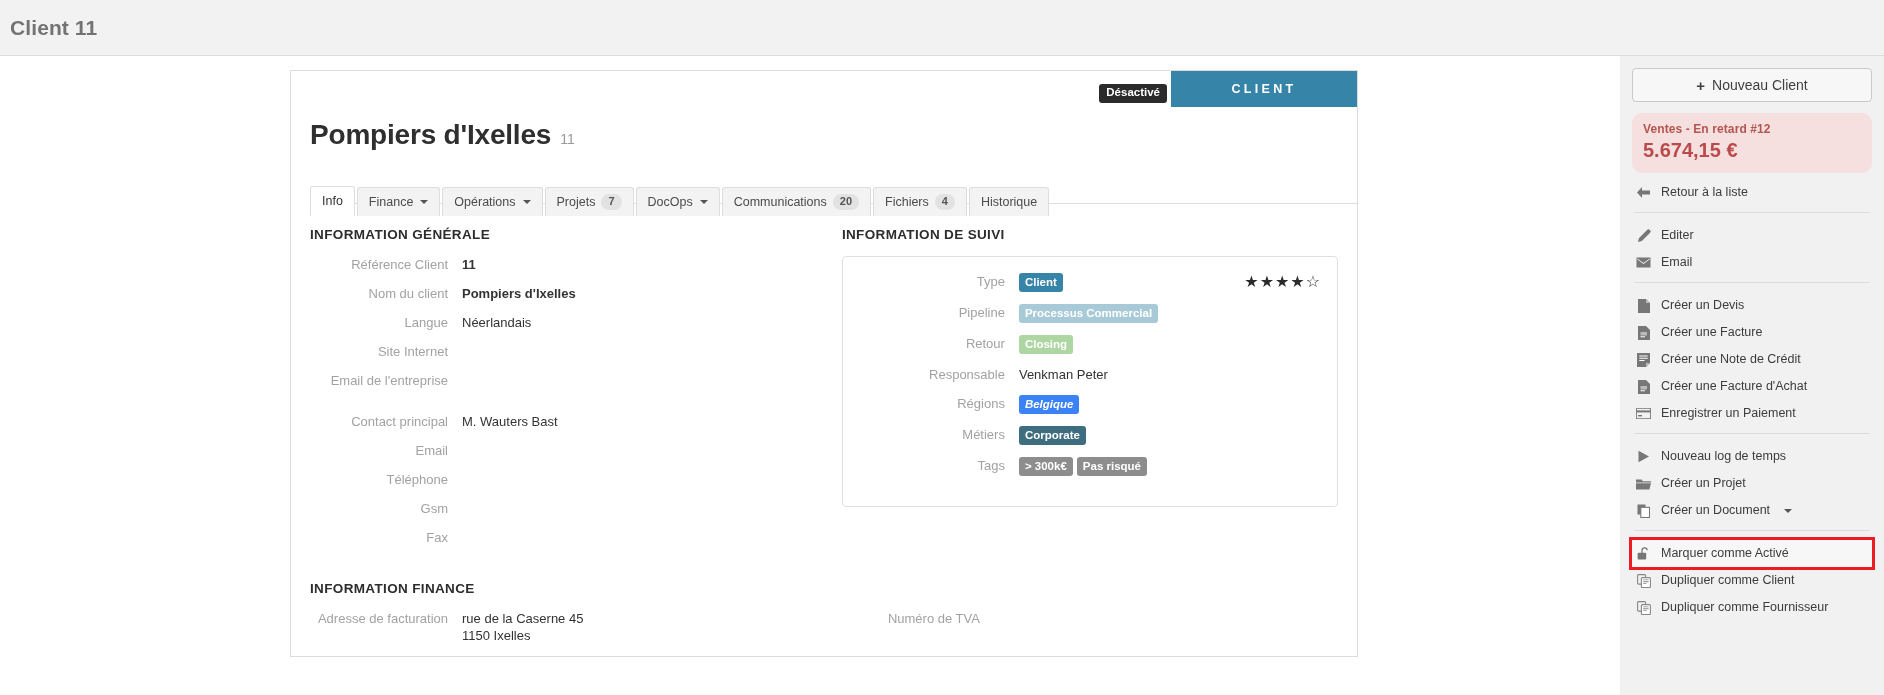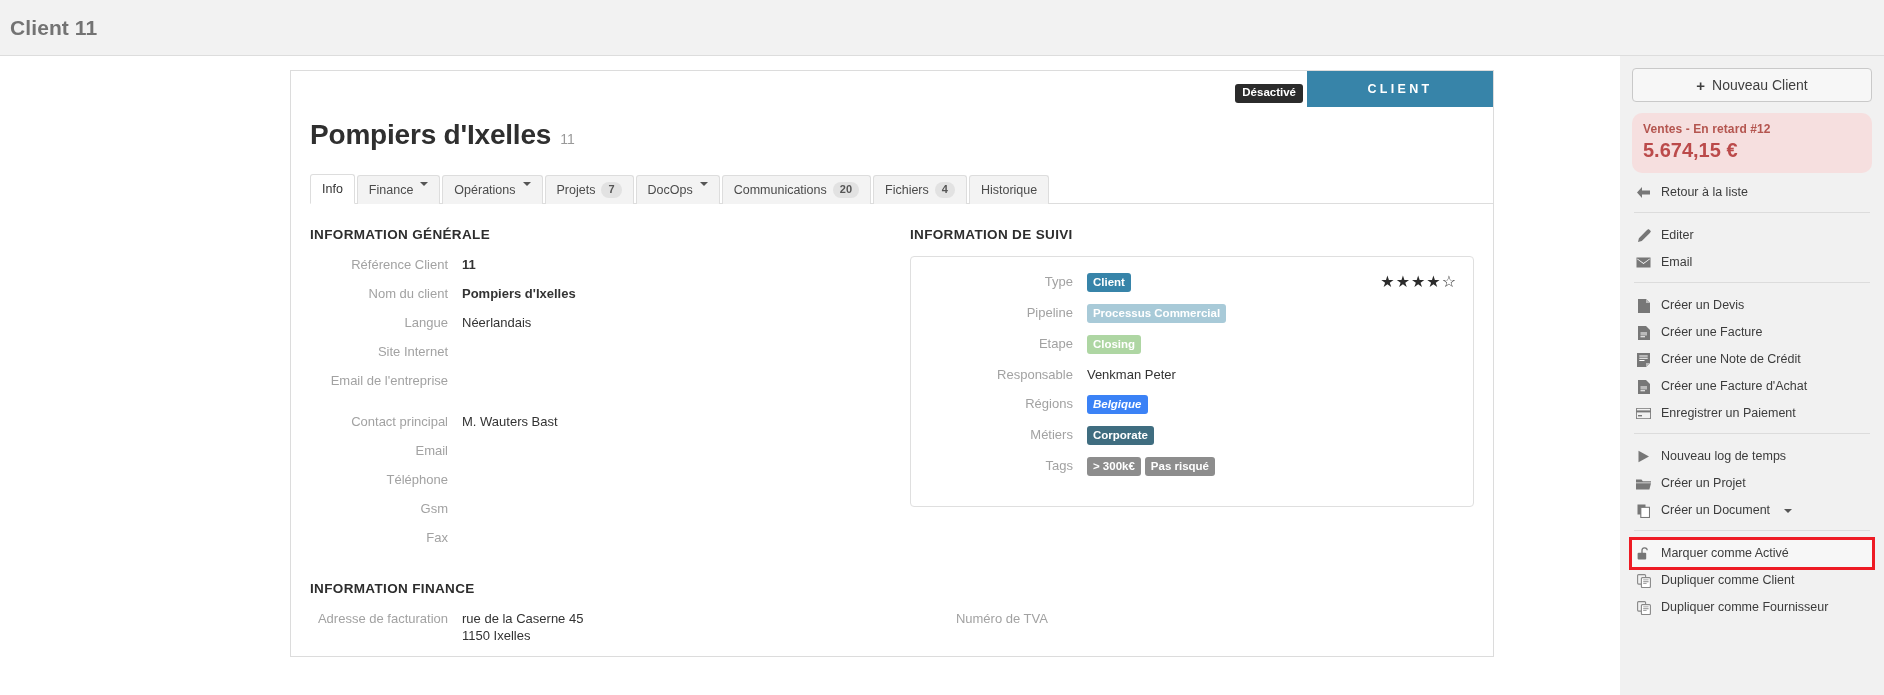--- a/index.html
+++ b/index.html
@@ -44,21 +44,21 @@
     position: relative;
     background: #ffffff;
     overflow: hidden;
   }
 
   
   .card {
     position: absolute;
     left: 290px;
     top: 14px;
-    width: 1204px;
+    width: 1068px;
     background: #ffffff;
     border: 1px solid #dcdcdc;
     border-top: none;
     box-sizing: border-box;
   }
   .card-topstrip {
     height: 36px;
     position: relative;
     border-top: 1px solid #dcdcdc;
   }
@@ -119,24 +119,24 @@
   .tab {
     background: #f3f3f3;
     border: 1px solid #dddddd;
     border-bottom: none;
     margin-right: 2px;
     padding: 6px 11px 6px 11px;
     font-size: 12.5px;
     color: #4b4b4b;
     border-radius: 3px 3px 0 0;
     display: flex;
-    align-items: flex-start;
+    align-items: center;
     gap: 6px;
     position: relative;
-    top: 1px;
+    top: 13px;
     line-height: 16px;
     white-space: nowrap;
   }
   .tab.active {
     background: #ffffff;
     border-bottom: 1px solid #ffffff;
     color: #333333;
   }
   .tab-count {
     background: #e2e2e2;
@@ -423,21 +423,21 @@
             <div id="suivi-fields">
                 <div class="field-row">
                   <div class="field-label">Type</div>
                   <div class="field-value"><span class="pill pill-client">Client</span></div>
                 </div>
                 <div class="field-row">
                   <div class="field-label">Pipeline</div>
                   <div class="field-value"><span class="pill pill-pipeline">Processus Commercial</span></div>
                 </div>
                 <div class="field-row">
-                  <div class="field-label">Etape</div>
+                  <div class="field-label">Retour</div>
                   <div class="field-value"><span class="pill pill-etape">Closing</span></div>
                 </div>
                 <div class="field-row">
                   <div class="field-label">Responsable</div>
                   <div class="field-value">Venkman Peter</div>
                 </div>
                 <div class="field-row">
                   <div class="field-label">Régions</div>
                   <div class="field-value"><span class="pill pill-region">Belgique</span></div>
                 </div>

